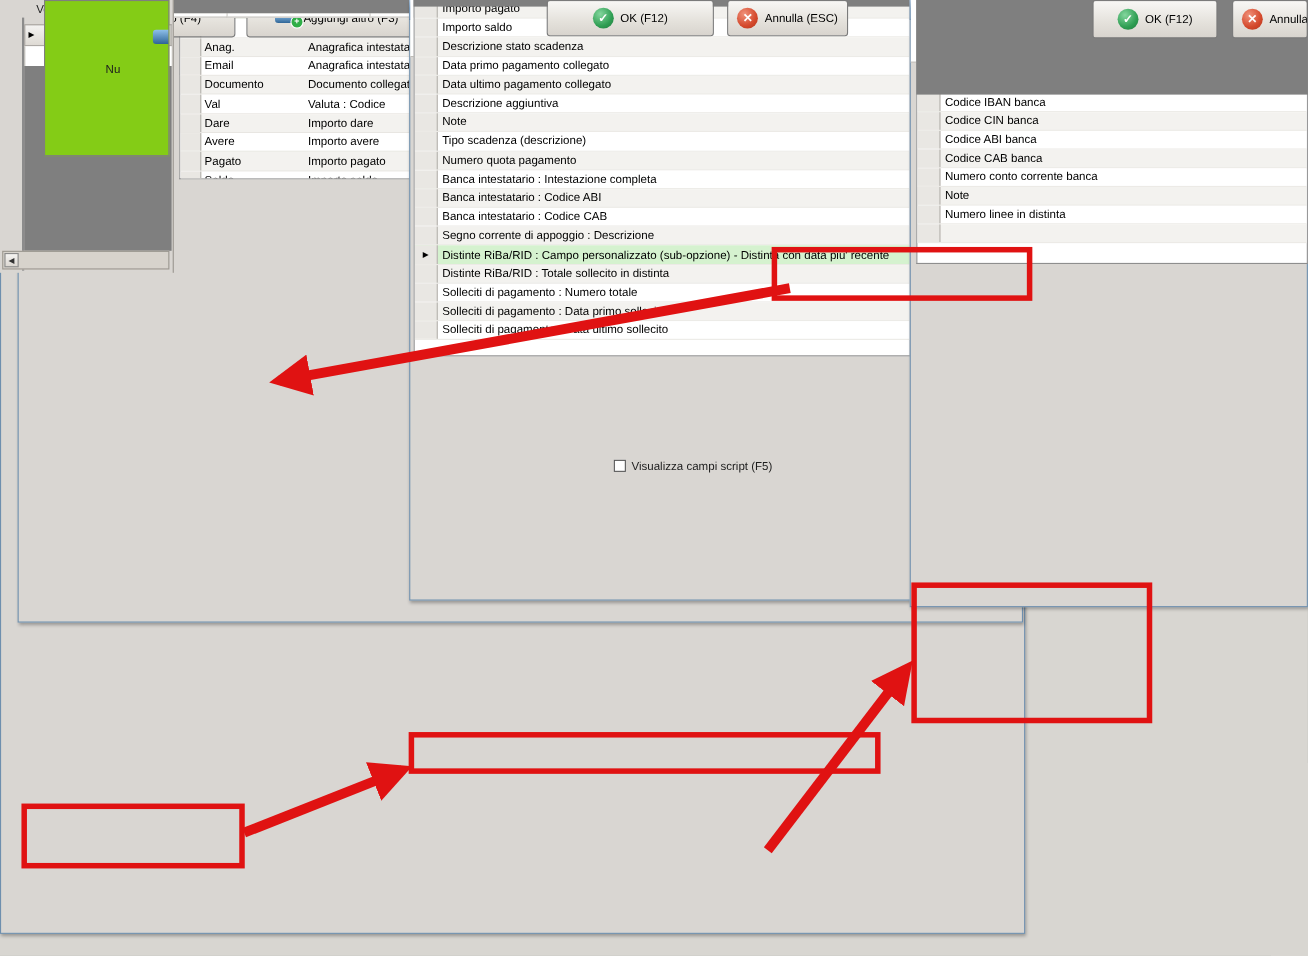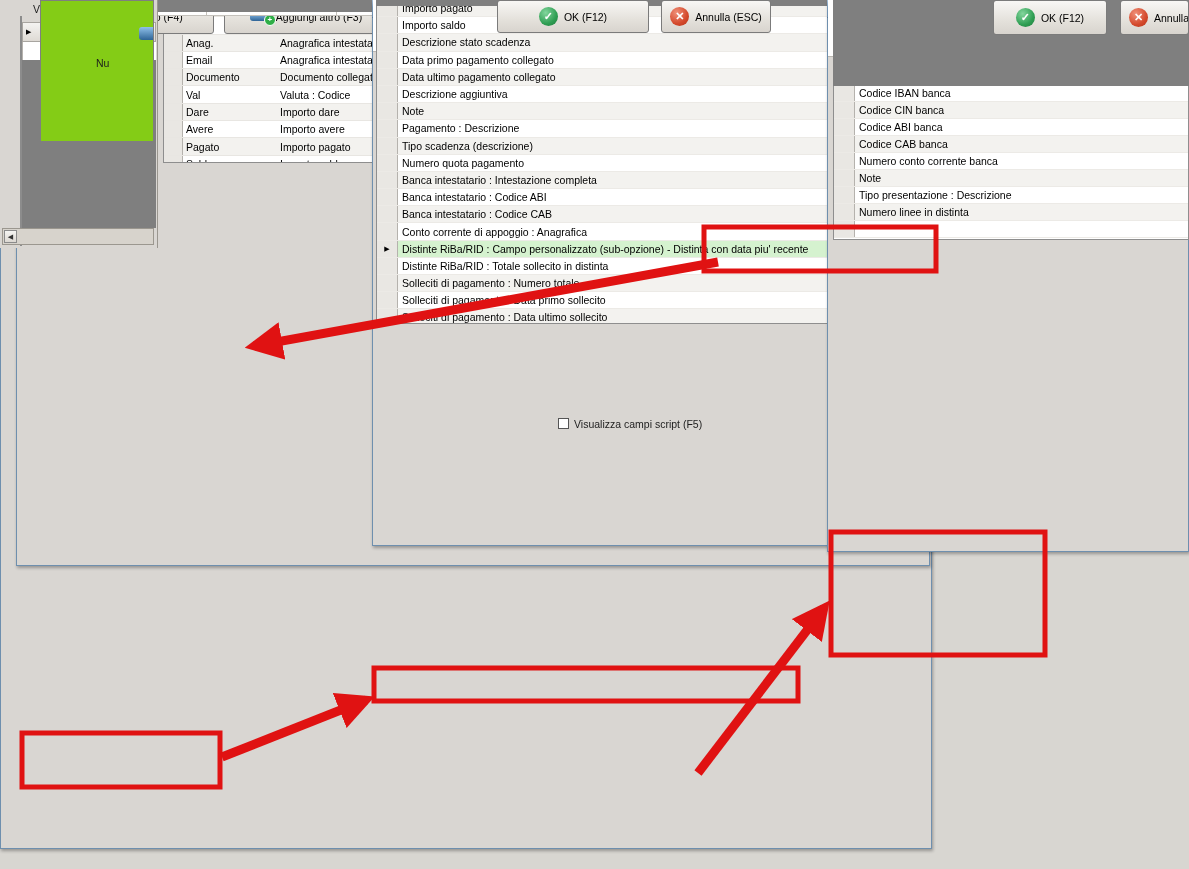--- a/index.html
+++ b/index.html
@@ -532,26 +532,20 @@
         <div class="crow">
           <span class="csel">
             <span></span>
           </span>
           <span class="clab">Note</span>
         </div>
         <div class="crow">
           <span class="csel">
             <span></span>
           </span>
-          <span class="clab">Pagamento : Descrizione</span>
-        </div>
-        <div class="crow">
-          <span class="csel">
-            <span></span>
-          </span>
           <span class="clab">Tipo scadenza (descrizione)</span>
         </div>
         <div class="crow">
           <span class="csel">
             <span></span>
           </span>
           <span class="clab">Numero quota pagamento</span>
         </div>
         <div class="crow">
           <span class="csel">
@@ -568,21 +562,21 @@
         <div class="crow">
           <span class="csel">
             <span></span>
           </span>
           <span class="clab">Banca intestatario : Codice CAB</span>
         </div>
         <div class="crow">
           <span class="csel">
             <span></span>
           </span>
-          <span class="clab">Conto corrente di appoggio : Anagrafica</span>
+          <span class="clab">Segno corrente di appoggio : Descrizione</span>
         </div>
         <div class="crow sel">
           <span class="csel">
             <span>▶</span>
           </span>
           <span class="clab">Distinte RiBa/RID : Campo personalizzato (sub-opzione) - Distinta con data piu' recente</span>
         </div>
         <div class="crow">
           <span class="csel">
             <span></span>
@@ -701,26 +695,20 @@
           <span class="csel">
             <span></span>
           </span>
           <span class="clab">Numero conto corrente banca</span>
         </div>
         <div class="crow" style="height:16px">
           <span class="csel">
             <span></span>
           </span>
           <span class="clab">Note</span>
-        </div>
-        <div class="crow" style="height:16px">
-          <span class="csel">
-            <span></span>
-          </span>
-          <span class="clab">Tipo presentazione : Descrizione</span>
         </div>
         <div class="crow" style="height:16px">
           <span class="csel">
             <span></span>
           </span>
           <span class="clab">Numero linee in distinta</span>
         </div>
         <div class="crow" style="height:16px">
           <span class="csel">
             <span></span>

